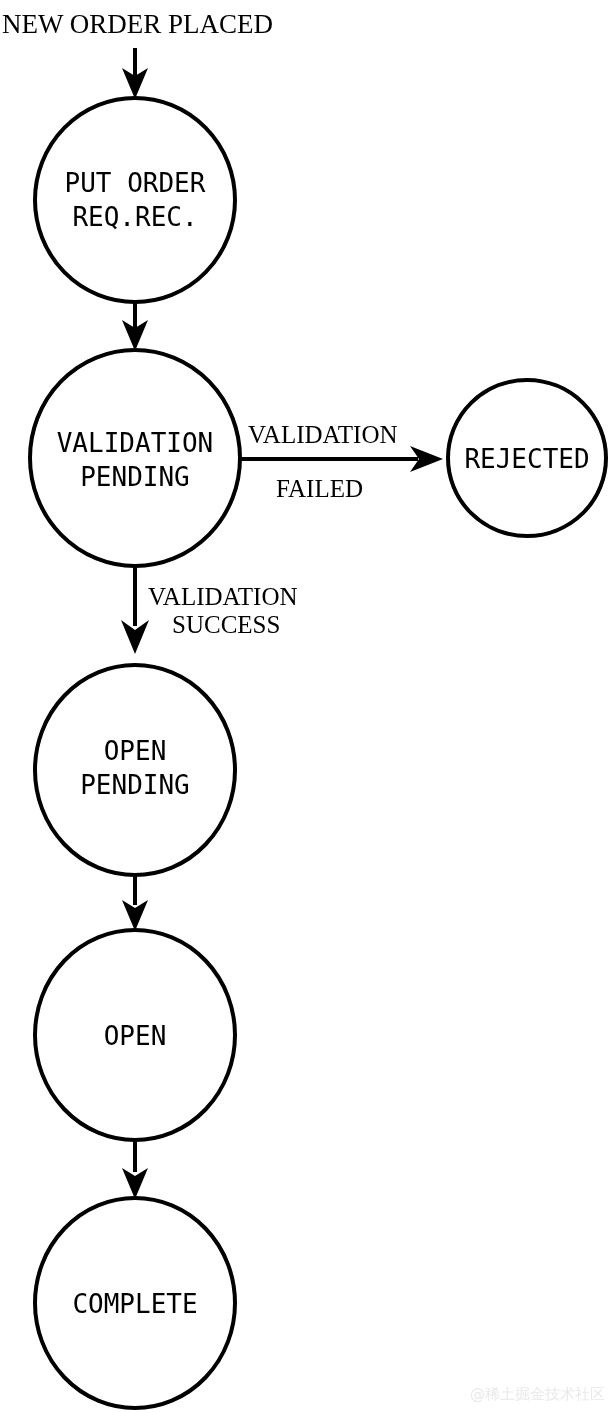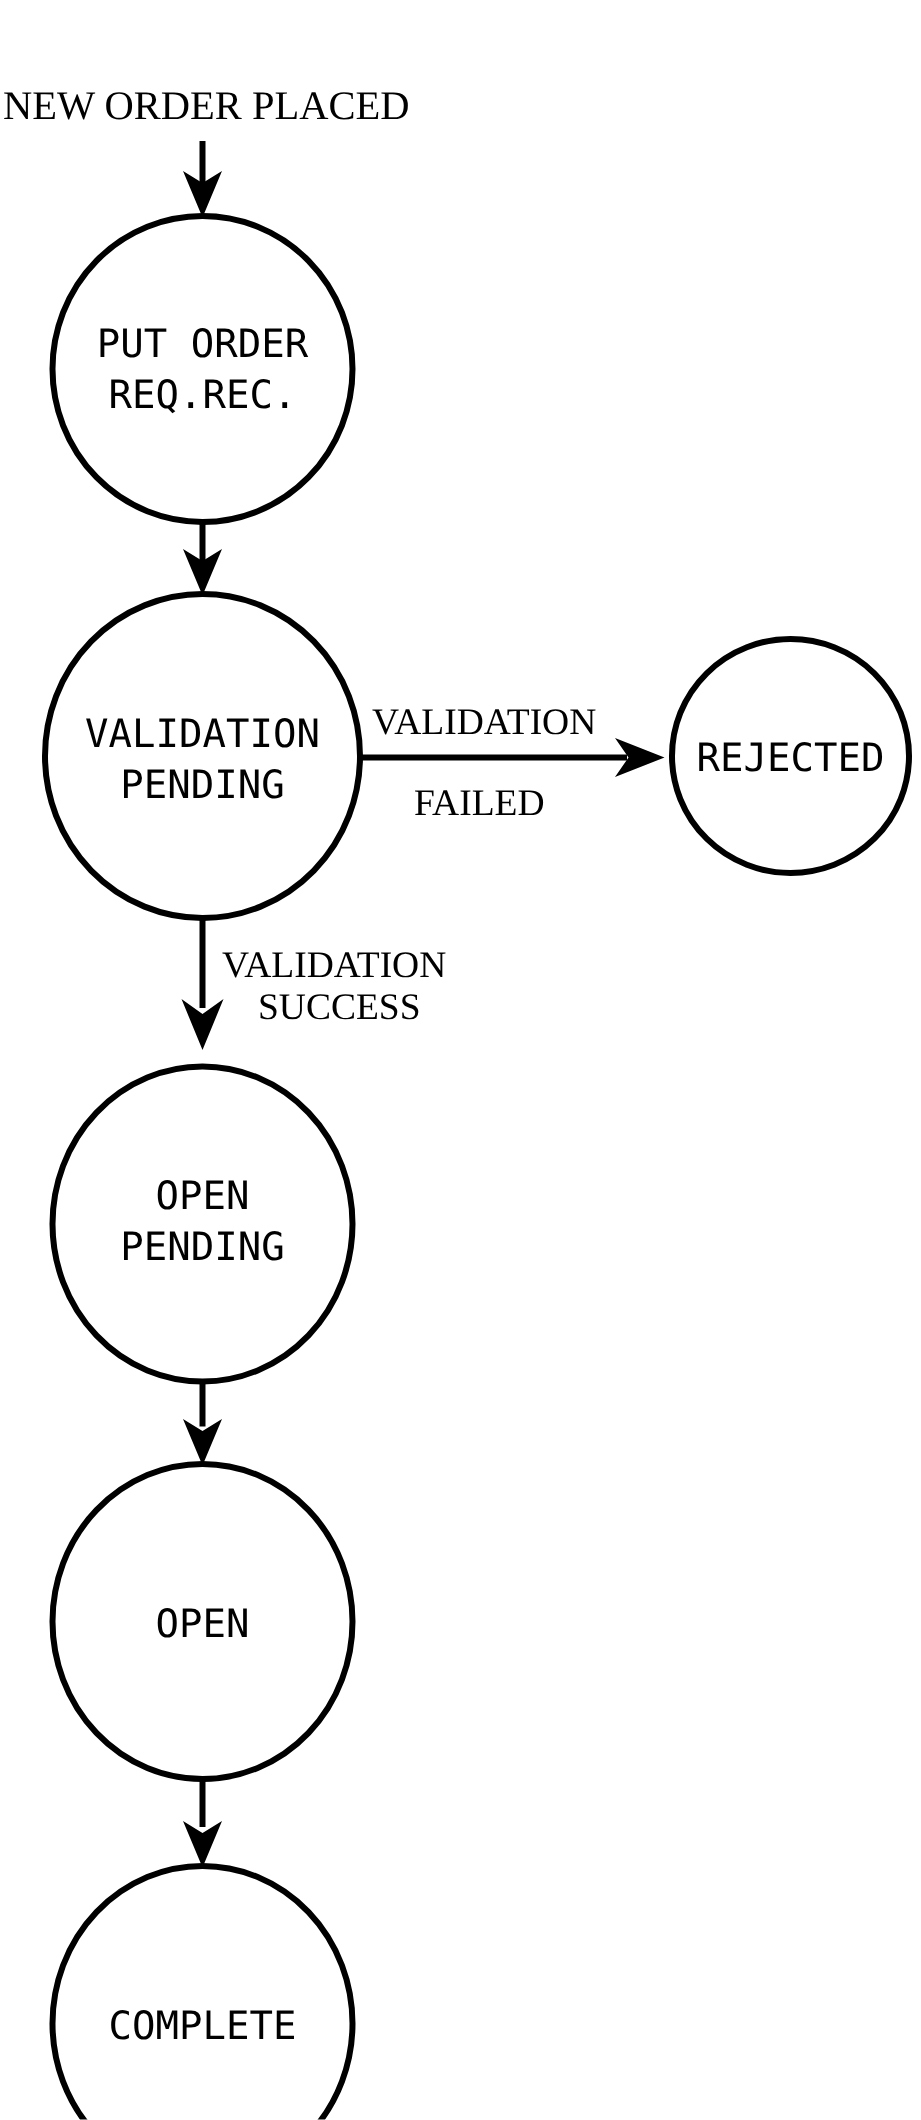--- a/index.html
+++ b/index.html
@@ -13,21 +13,20 @@
     position: relative;
     overflow: hidden;
     font-family: "Liberation Serif", serif;
   }
   #diagram-root {
     position: absolute;
     top: 0;
     left: 0;
     width: 614px;
     height: 1052px;
-    margin-top: 46px;
   }
   svg.state-diagram {
     display: block;
     width: 614px;
     height: 1413px;
     background: #ffffff;
   }
   .node-shape {
     fill: #ffffff;
     stroke: #000000;

